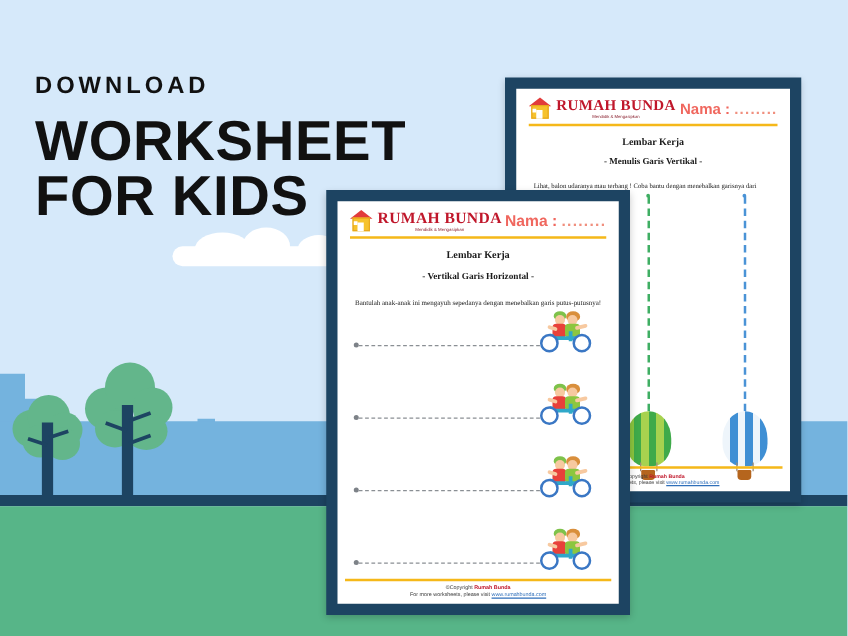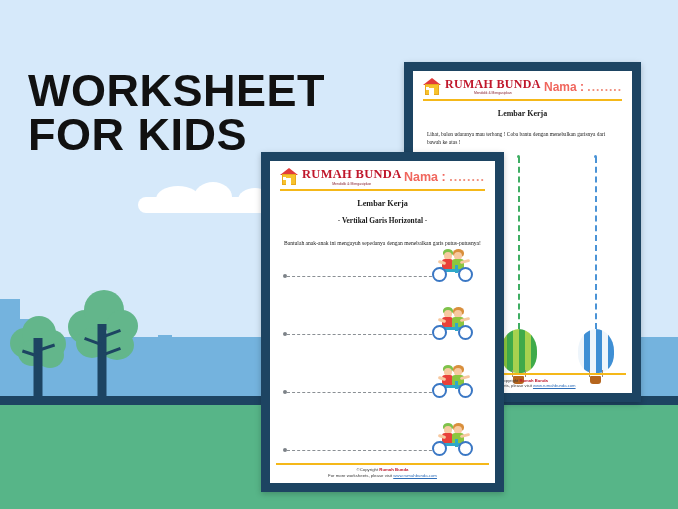--- a/index.html
+++ b/index.html
@@ -128,20 +128,21 @@
     <div class="blob" style="left:44px;top:26px;width:32px;height:32px;"></div>
     <div class="blob" style="left:14px;top:44px;width:32px;height:30px;"></div>
     <div class="blob" style="left:38px;top:46px;width:34px;height:30px;"></div>
     <div class="trunk" style="height:72px;"></div>
     <div class="notch" style="left:22px;top:56px;width:18px;height:3px;transform:rotate(20deg);"></div>
     <div class="notch" style="left:41px;top:48px;width:18px;height:3px;transform:rotate(-20deg);"></div>
     <div class="notch" style="left:41px;top:66px;width:18px;height:3px;transform:rotate(-20deg);"></div>
   </div>
 
   <div class="headline" style="left:28px;top:58px;">
+    <div class="h-kicker" style="font-size:19px;">DOWNLOAD</div>
     <div class="h-main" style="font-size:45px;margin-top:11px;">WORKSHEET</div>
     <div class="h-main" style="font-size:45px;">FOR KIDS</div>
   </div>
 
   <div class="sheet" style="left:404px;top:62px;width:237px;height:340px;">
     <div class="paper" style="left:9px;top:9px;right:9px;bottom:9px;">
 
       <div class="ws-head" style="padding:7px 10px 2px 10px;">
         <div class="logo">
           <div class="logo-house" style="width:18px;height:18px;">
@@ -157,20 +158,21 @@
         </div>
         <div class="nama" style="font-size:12px;">
           <span>Nama :</span>
           <span class="dots">........</span>
         </div>
       </div>
 
       <div class="rule" style="height:1.6px;margin:1px 10px 0 10px;"></div>
 
       <div class="ws-title" style="font-size:8px;margin-top:8px;">Lembar Kerja</div>
+      <div class="ws-sub" style="font-size:7.2px;margin-top:7px;">- Menulis Garis Vertikal -</div>
       <div class="ws-instr" style="font-size:5.4px;margin:12px 14px 0 14px;line-height:1.55;">Lihat, balon udaranya mau terbang ! Coba bantu dengan menebalkan garisnya dari bawah ke atas !</div>
 
       <div class="vdot" style="left:25px;top:84px;background:#e5524b;"></div>
       <div class="vline" style="left:26px;top:86px;height:172px;border-left-width:2.4px;border-left-color:#e5524b;"></div>
 
       <div class="vdot" style="left:104px;top:84px;background:#3fae63;"></div>
       <div class="vline" style="left:105px;top:86px;height:172px;border-left-width:2.4px;border-left-color:#3fae63;"></div>
 
       <div class="vdot" style="left:181px;top:84px;background:#4a93d6;"></div>
       <div class="vline" style="left:182px;top:86px;height:172px;border-left-width:2.4px;border-left-color:#4a93d6;"></div>

